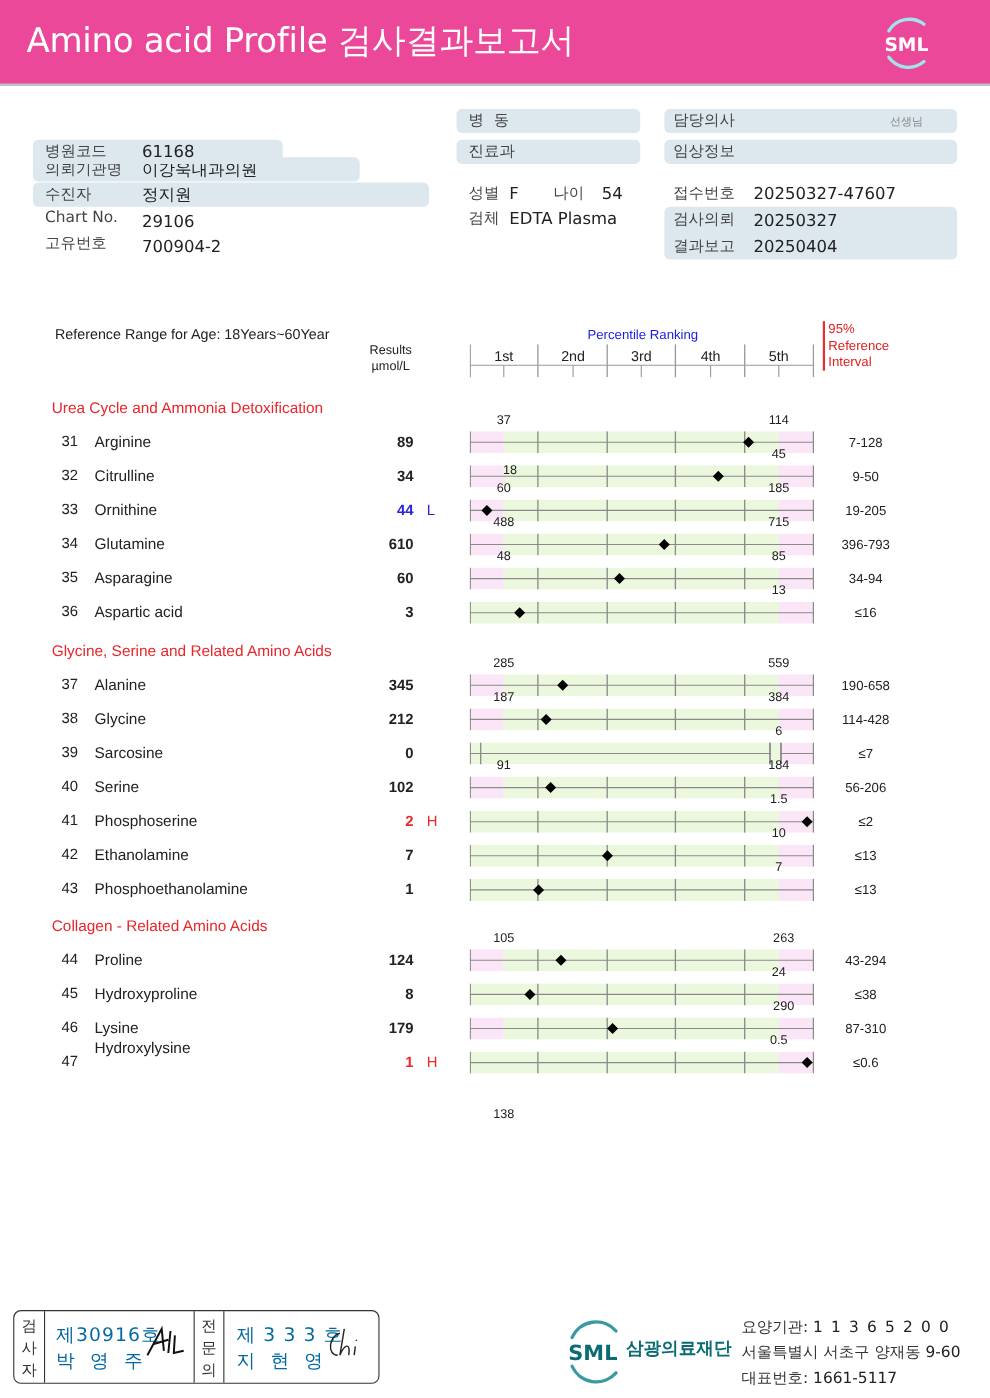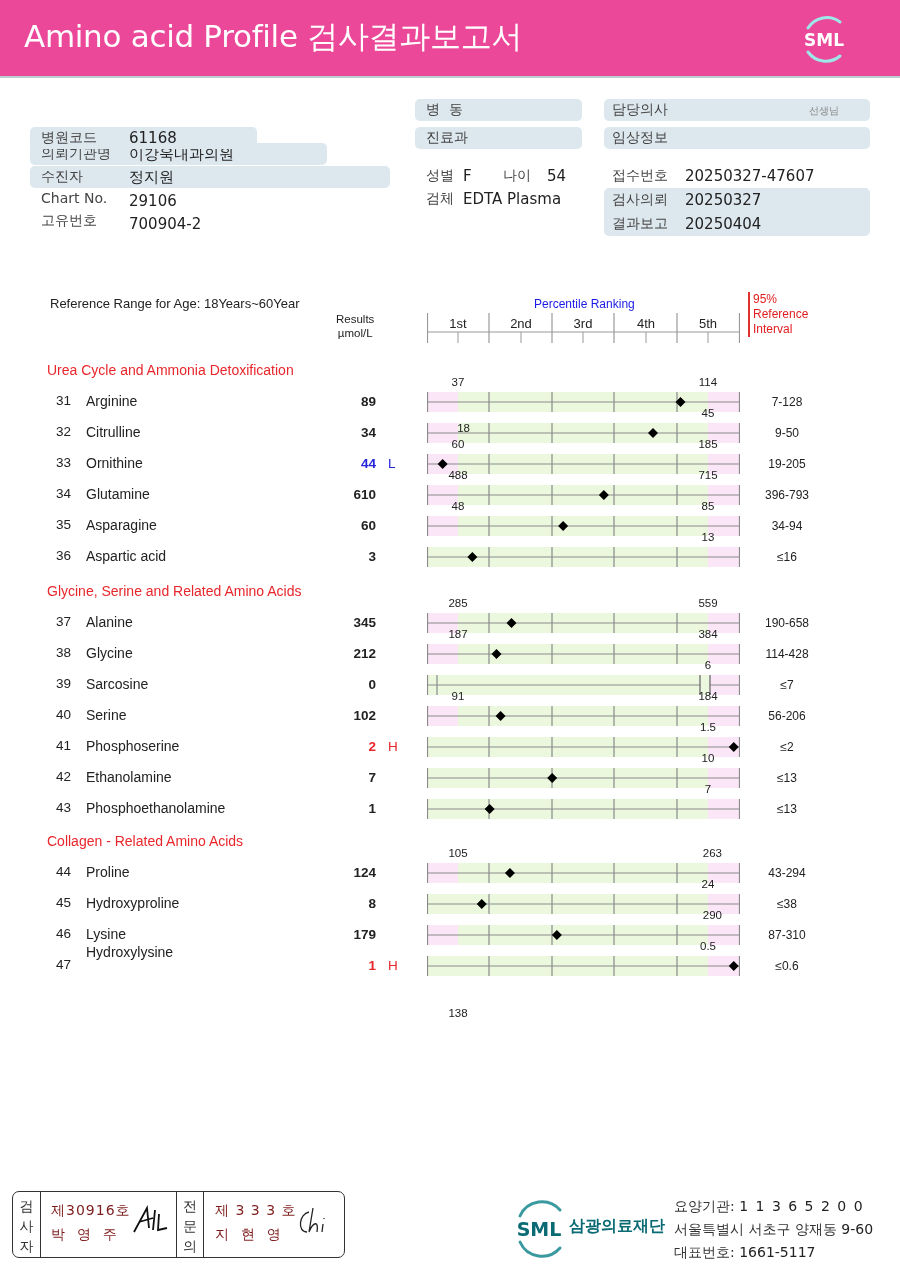--- a/index.html
+++ b/index.html
@@ -35,21 +35,21 @@
   .row-flag { position: absolute; left: 388px; font-size: 13.5px; font-family: "Liberation Sans", sans-serif; }
   .row-flag.low { color: #2626d9; }
   .row-flag.high { color: #e8262b; }
   .row-ref { position: absolute; left: 752px; width: 70px; text-align: center; font-size: 12px; color: #222; font-family: "Liberation Sans", sans-serif; }
   .bar { position: absolute; left: 427px; width: 313px; height: 20px; }
   .bar-lbl { position: absolute; font-size: 11.5px; color: #222; font-family: "Liberation Sans", sans-serif; }
 
   
   .sig-box { position: absolute; left: 12px; top: 1191px; width: 333px; height: 67px; border: 1.5px solid #333; border-radius: 7px; }
   .sig-col-lbl { position: absolute; top: 0; width: 28px; height: 100%; border-right: 1.5px solid #333; font-size: 14px; line-height: 20px; color: #333; text-align: center; padding-top: 4px; }
-  .sig-txt { position: absolute; font-size: 14px; color: #7f1d1d; white-space: pre; letter-spacing: 1px; }
+  .sig-txt { position: absolute; font-size: 17px; color: #0369a1; white-space: pre; letter-spacing: 1px; }
   .footer-org { position: absolute; left: 569px; top: 1216px; font-size: 16px; font-weight: bold; color: #0b6b74; }
   .footer-info { position: absolute; left: 674px; font-size: 14px; color: #333; white-space: nowrap; }
   .footer-info b { font-size: 14px; font-weight: normal; color: #222; letter-spacing: 1.5px; }
 </style>
 </head>
 <body>
 
 <div class="banner">
   <div class="banner-title">Amino acid Profile 검사결과보고서</div>
   <svg class="banner-logo" viewBox="0 0 56 54">

